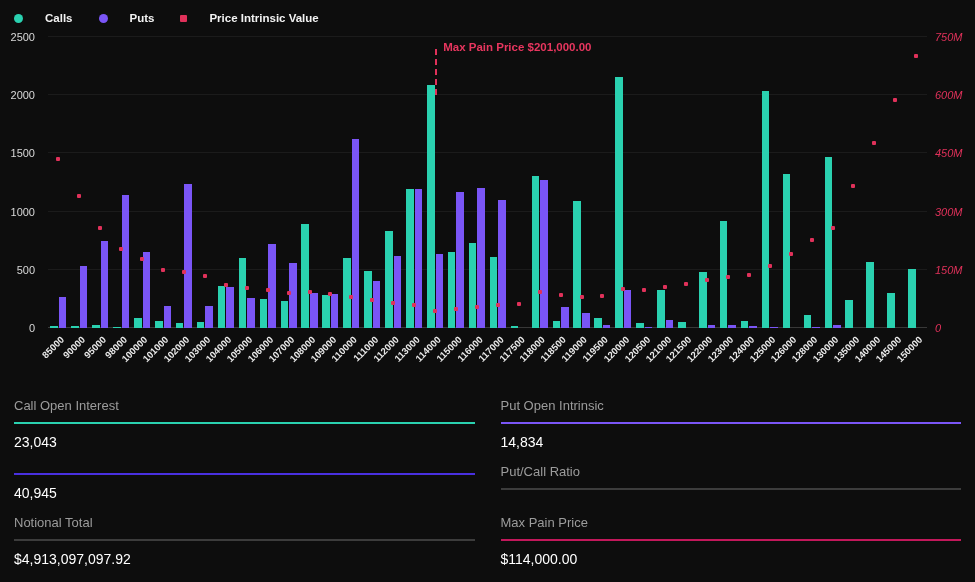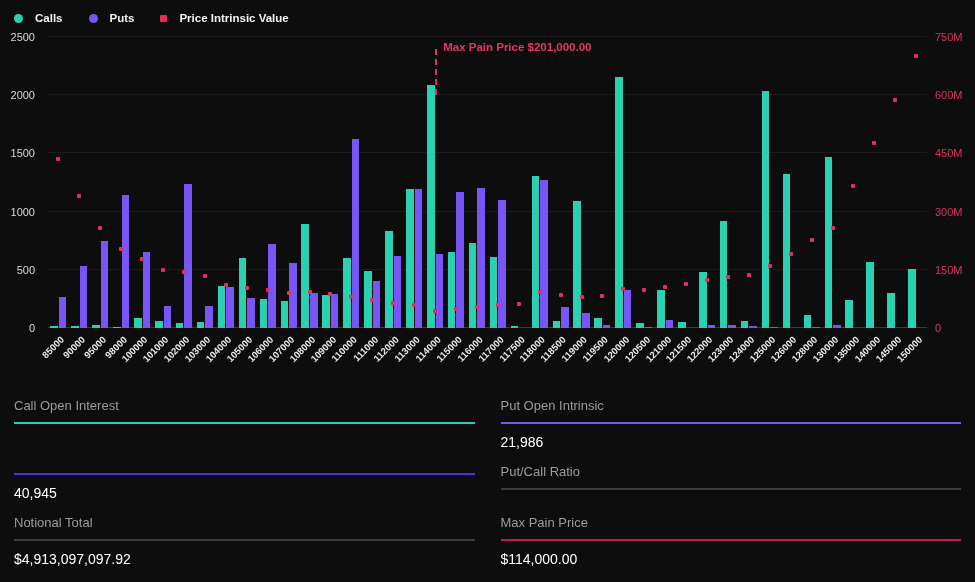--- a/index.html
+++ b/index.html
@@ -1,32 +1,32 @@
 <!DOCTYPE html>
 <html><head>
 <meta charset="utf-8">
 <style>
   html,body{margin:0;padding:0;background:#0d0d0d;}
   body{font-family:"Liberation Sans",sans-serif;}
   #app{position:relative;width:975px;height:582px;background:#0d0d0d;overflow:hidden;color:#fff;}
 
   
   .legend{display:flex;align-items:center;gap:26px;padding:7px 0 2px 14px;height:22px;}
-  .legend-item{display:flex;align-items:center;gap:12px;cursor:pointer;}
+  .legend-item{display:flex;align-items:center;gap:22px;cursor:pointer;}
   .legend-item .marker{width:9px;height:9px;border-radius:50%;}
   .legend-item .marker.square{width:7px;height:7px;border-radius:1px;}
   .legend-item .ltext{font-size:11.5px;font-weight:700;color:#f2f2f2;}
 
   
   .chart{display:flex;padding:6px 6px 0 6px;}
   .y-axis{width:42px;position:relative;height:291px;flex:none;}
   .y-axis .tick{position:absolute;font-size:11px;transform:translateY(50%);}
   .y-axis.left{text-align:right;}
   .y-axis.left .tick{right:13px;color:#d8d8d8;}
-  .y-axis.right .tick{left:8px;color:#e0315a;}
+  .y-axis.right .tick{left:8px;color:#e0315a;font-style:italic;}
   .plot-wrap{flex:1;min-width:0;}
   .plot{position:relative;height:291px;display:flex;align-items:flex-end;}
   .gridline{position:absolute;left:0;right:0;height:1px;background:rgba(255,255,255,0.06);pointer-events:none;}
   .gridline.base{background:rgba(255,255,255,0.18);}
   .col{flex:1;height:100%;position:relative;display:flex;align-items:flex-end;justify-content:center;gap:1px;}
   .bar{width:36%;min-width:3px;}
   .bar.call{background:#2ad1b0;}
   .bar.put{background:#7a55f6;}
   .dot{position:absolute;width:4px;height:4px;left:50%;margin-left:-2px;background:#e0315a;border-radius:1px;}
   .maxline{position:absolute;top:12px;height:46px;border-left:2px dashed #e0315a;}
@@ -430,25 +430,26 @@
         <div class="tick" style="bottom: 60%;">450M</div>
         <div class="tick" style="bottom: 80%;">600M</div>
         <div class="tick" style="bottom: 100%;">750M</div>
       </div>
   </div>
 
   <div class="stats" id="stats">
       <div class="stat">
         <div class="slabel">Call Open Interest</div>
         <div class="rule" style="background: rgb(42, 209, 176);"></div>
+        <div class="svalue">23,043</div>
       </div>
       <div class="stat">
         <div class="slabel">Put Open Intrinsic</div>
         <div class="rule" style="background: rgb(122, 85, 246);"></div>
-        <div class="svalue">21,986</div>
+        <div class="svalue">14,834</div>
       </div>
       <div class="stat">
         <div class="rule" style="background: rgb(73, 48, 224);"></div>
         <div class="svalue">40,945</div>
       </div>
       <div class="stat">
         <div class="slabel">Put/Call Ratio</div>
         <div class="rule" style="background: rgb(60, 60, 60);"></div>
       </div>
       <div class="stat">

